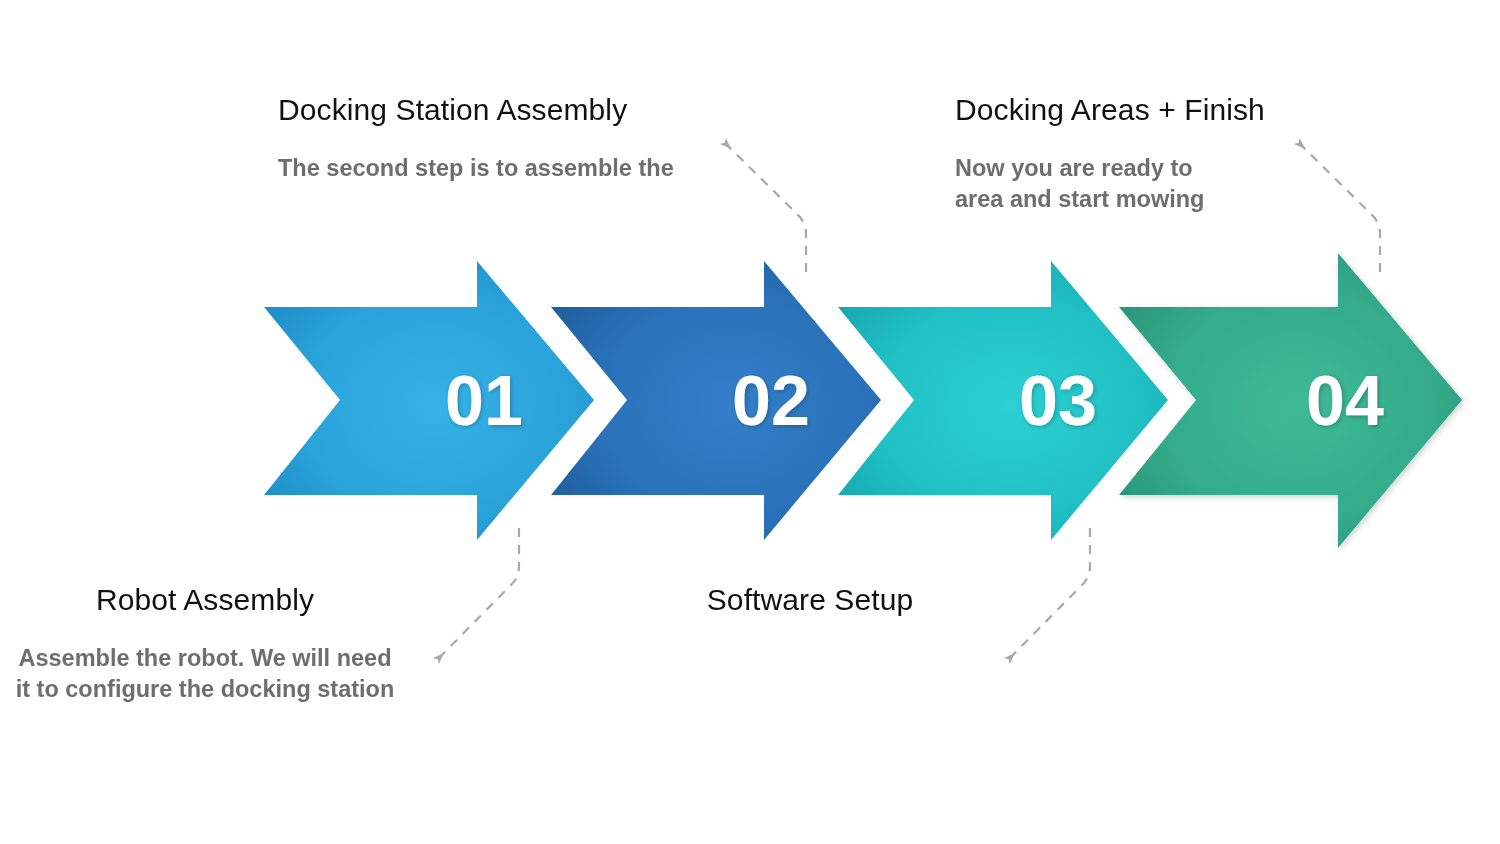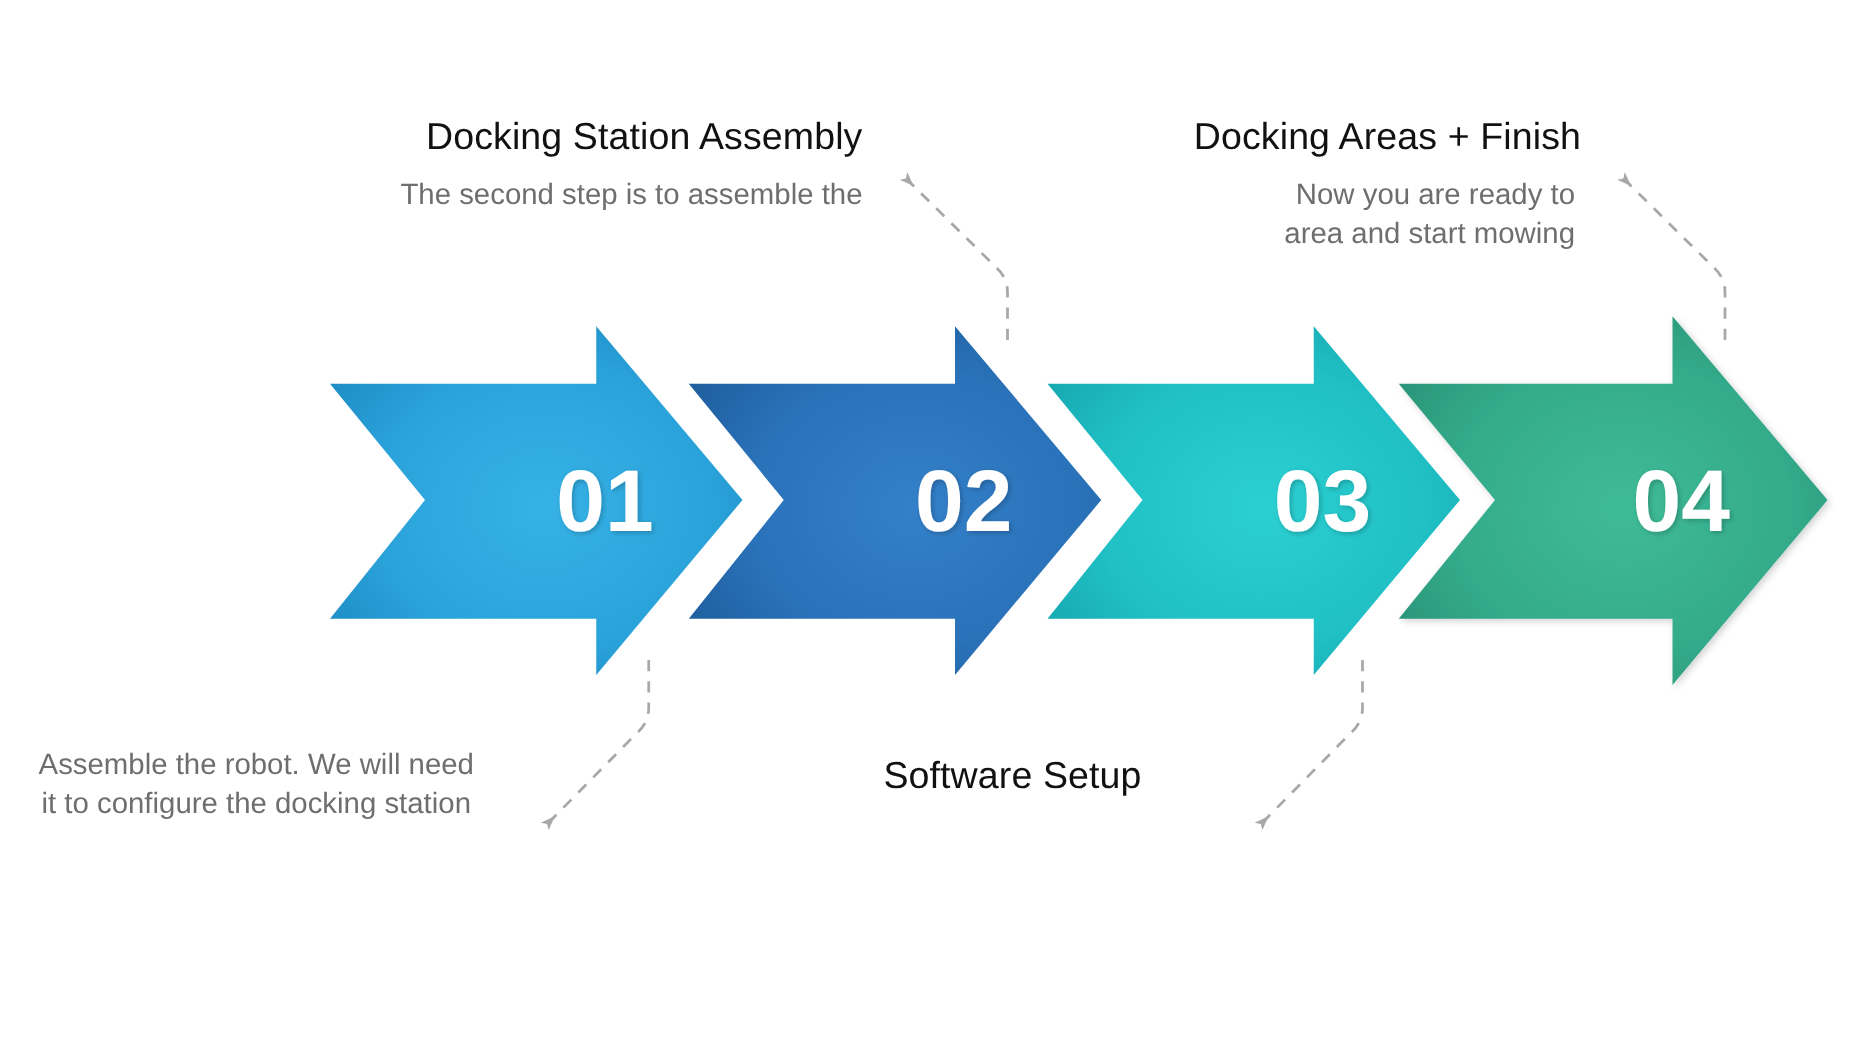--- a/index.html
+++ b/index.html
@@ -49,32 +49,32 @@
   .callout .c-title {
     font-size: 30px;
     font-weight: 400;
     color: #111111;
     line-height: 1.12;
     letter-spacing: 0.1px;
     white-space: nowrap;
   }
   .callout .c-body {
     font-size: 23.5px;
-    font-weight: 400;
+    font-weight: 700;
     color: #6e6e6e;
     line-height: 1.34;
-    margin-top: 13px;
+    margin-top: 26px;
   }
-  .align-right { text-align: right; }
+  .align-right { }
   .align-center { text-align: center; }
 
   
   #callout-1 { left: 0px;    top: 583px;  width: 410px; }
   #callout-2 { left: 278px;  top: 93px;   width: 412px; }
-  #callout-3 { left: 650px;  top: 604px;  width: 320px; }
+  #callout-3 { left: 650px;  top: 583px;  width: 320px; }
   #callout-4 { left: 955px;  top: 93px;   width: 305px; }
 
   
 </style>
 </head>
 <body>
 
 <div id="stage">
 
   <svg id="arrow-layer" viewBox="0 0 1500 844" width="1500" height="844" xmlns="http://www.w3.org/2000/svg">
@@ -146,20 +146,21 @@
     <path d="M 519 528 L 519 566 Q 519 578 510 586 L 437 660" fill="none" stroke="#a8a8a8" stroke-width="2.2" stroke-dasharray="9 8" marker-end="url(#ahead)"></path>
 
     <path d="M 806 272 L 806 234 Q 806 222 797 214 L 724 142" fill="none" stroke="#a8a8a8" stroke-width="2.2" stroke-dasharray="9 8" marker-end="url(#ahead)"></path>
 
     <path d="M 1090 528 L 1090 566 Q 1090 578 1081 586 L 1008 660" fill="none" stroke="#a8a8a8" stroke-width="2.2" stroke-dasharray="9 8" marker-end="url(#ahead)"></path>
 
     <path d="M 1380 272 L 1380 234 Q 1380 222 1371 214 L 1298 142" fill="none" stroke="#a8a8a8" stroke-width="2.2" stroke-dasharray="9 8" marker-end="url(#ahead)"></path>
   </svg>
 
   <div class="callout align-center" id="callout-1">
+    <div class="c-title">Robot Assembly</div>
     <div class="c-body">
       <div>Assemble the robot. We will need</div>
       <div>it to configure the docking station</div>
     </div>
   </div>
 
   <div class="callout align-right" id="callout-2">
     <div class="c-title">Docking Station Assembly</div>
     <div class="c-body">
       <div>The second step is to assemble the</div>

